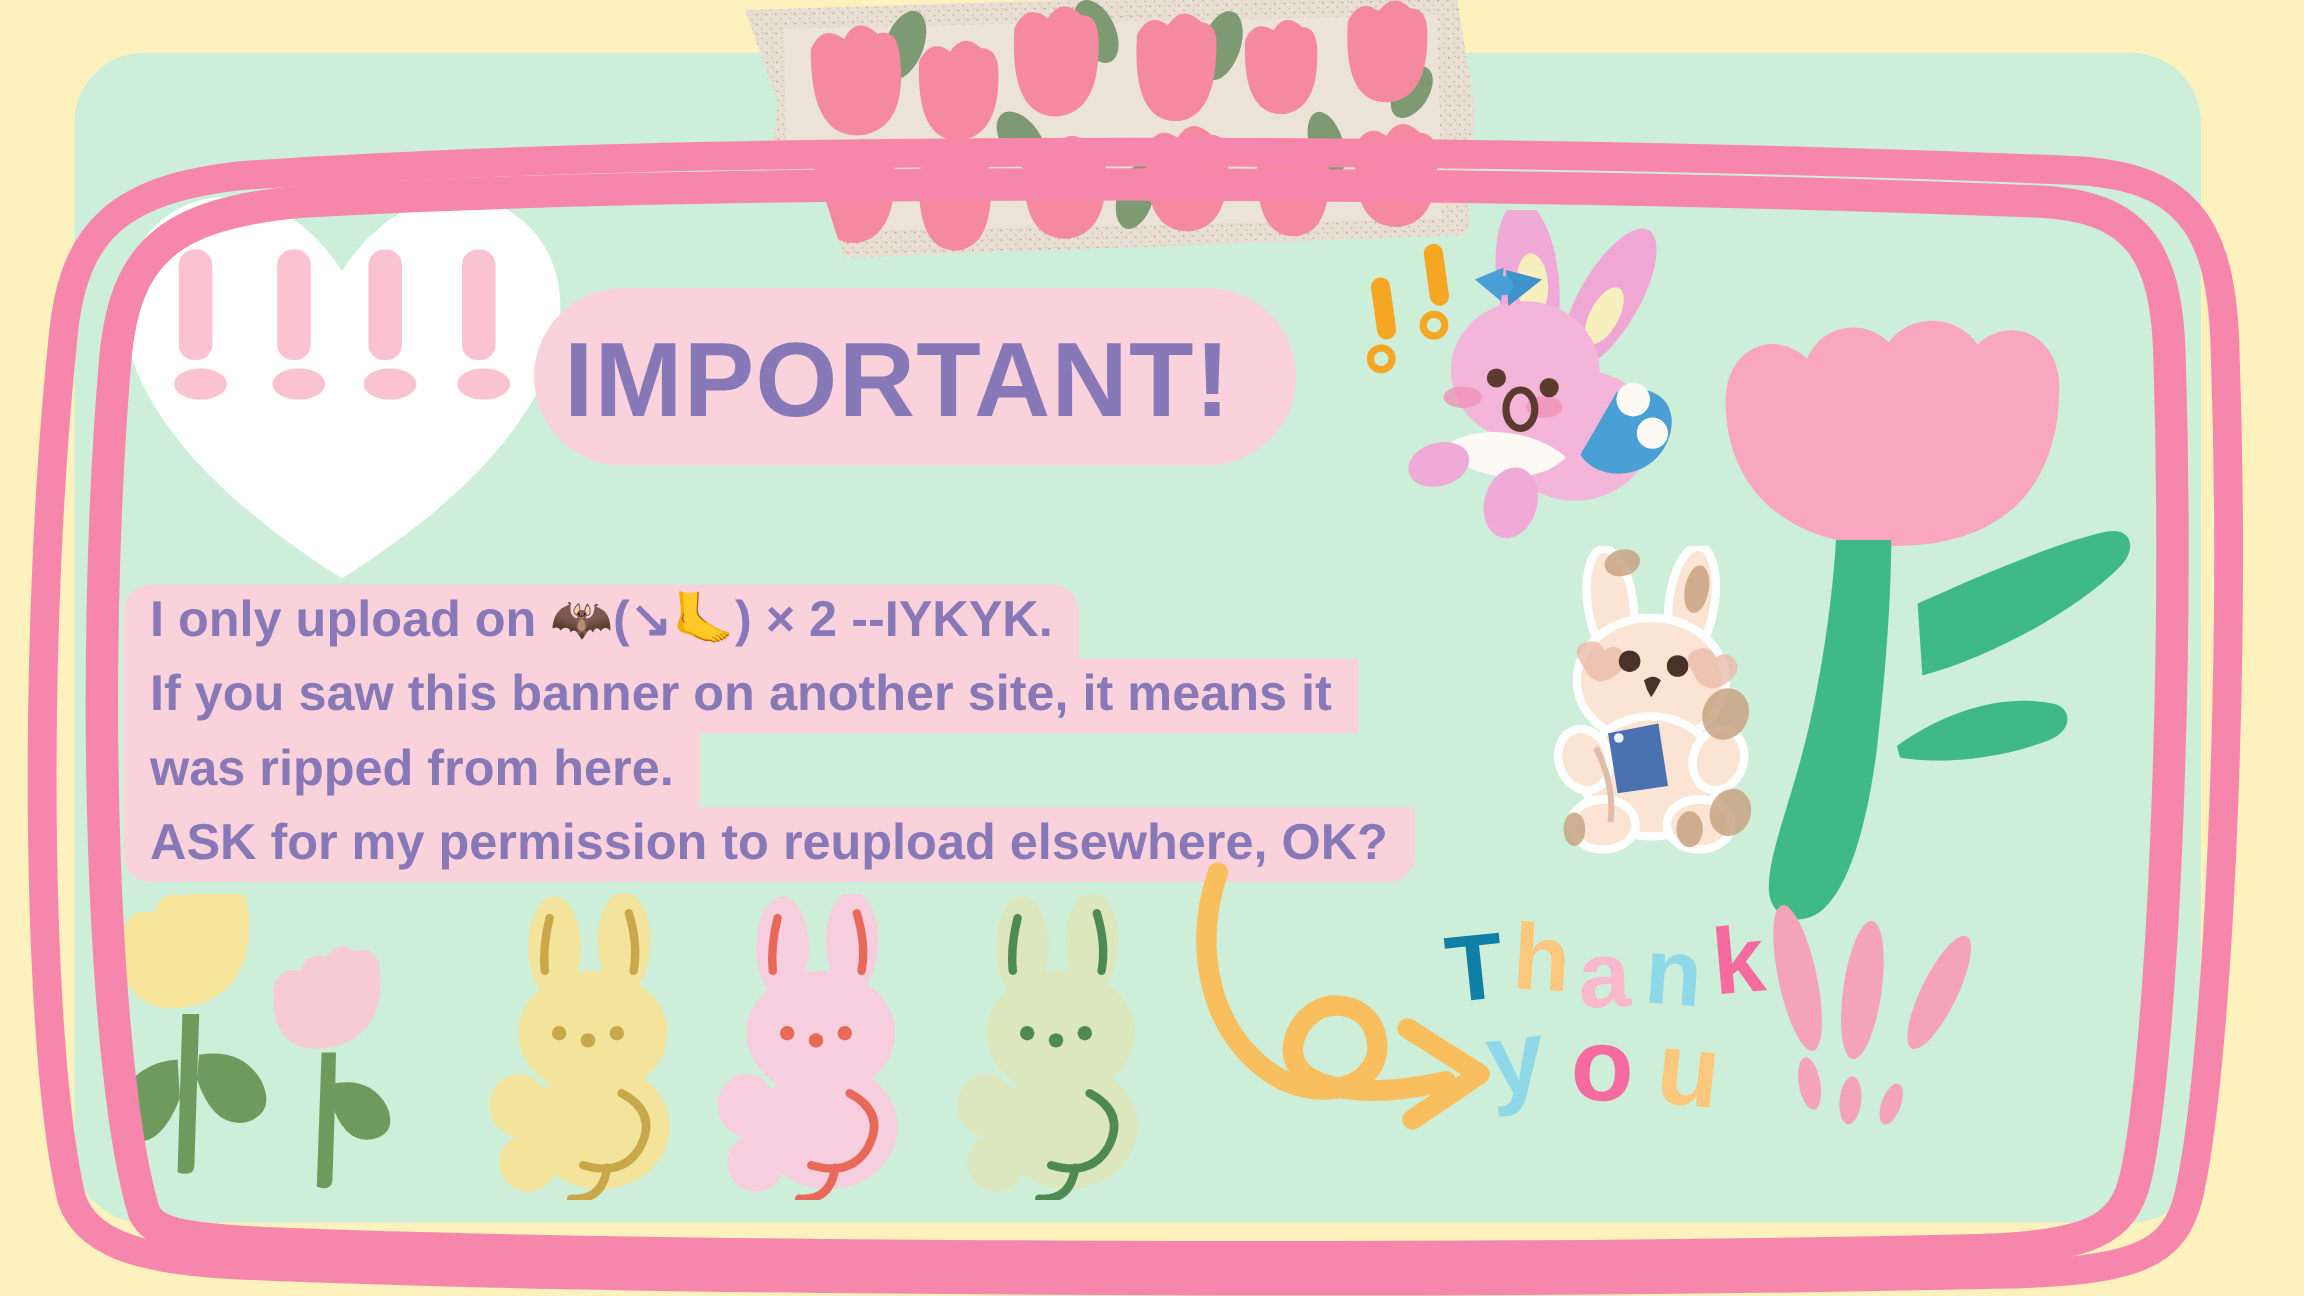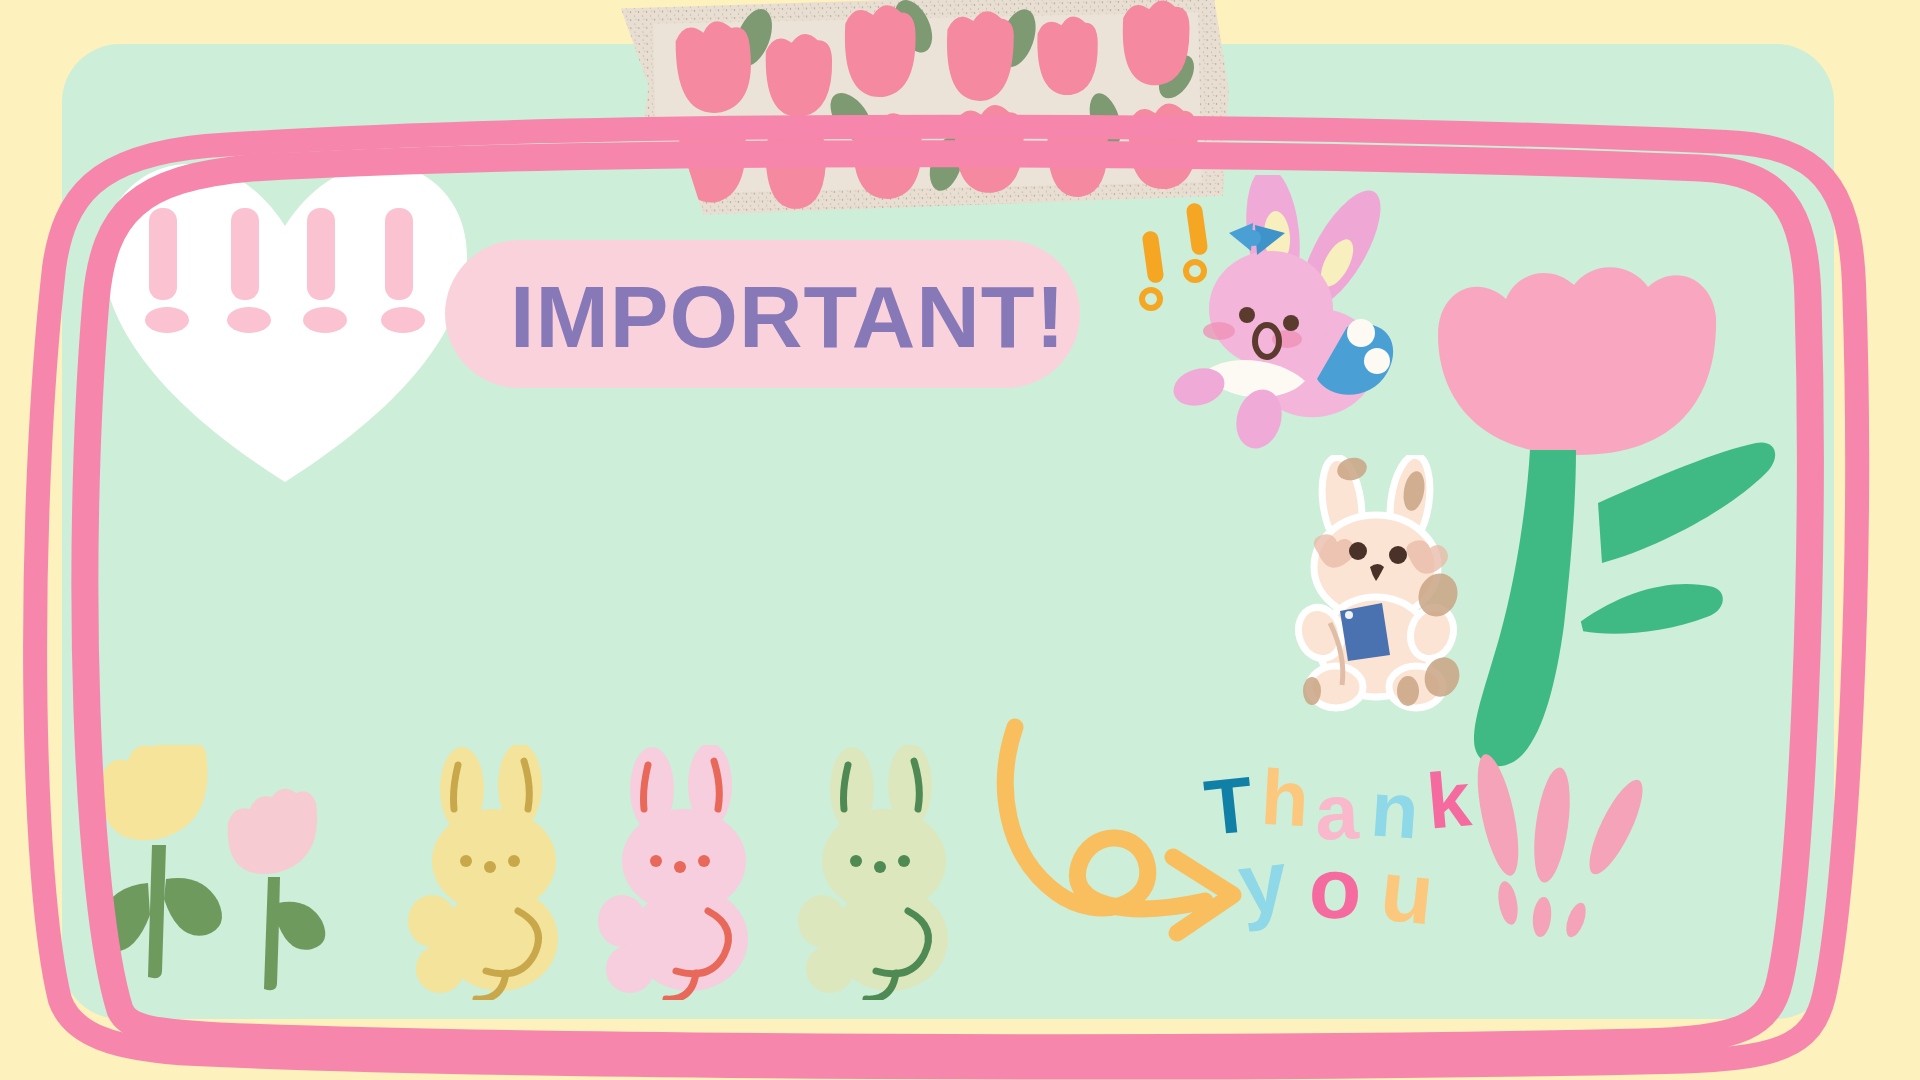--- a/index.html
+++ b/index.html
@@ -30,21 +30,21 @@
   .heart-wrap{position:absolute;left:95px;top:150px;width:380px;height:345px;}
 
   
   .imp-banner{
     position:absolute;left:445px;top:240px;width:635px;height:148px;
     background:#fad2dc;border-radius:74px;
   }
   .imp-text{
     position:absolute;left:470px;top:262px;width:620px;height:110px;
     color:#8778b8;font-size:88px;font-weight:bold;letter-spacing:1px;
-    line-height:110px;font-family:"Liberation Sans", sans-serif;margin-left:40px;
+    line-height:110px;font-family:"Liberation Sans", sans-serif;
   }
 
   
   .msg{position:absolute;left:103px;top:487px;width:1100px;}
   .msg-line{
     display:block;width:max-content;background:#fad2dc;
     color:#8778b8;font-size:42px;font-weight:bold;
     padding:6px 22px 10px 22px;line-height:46px;
     font-family:"Liberation Sans", sans-serif;white-space:pre;
   }
@@ -221,20 +221,26 @@
       <path d="M140 104 q-9 -14 5 -18 q11 -3 15 7 q9 -7 16 2 q7 11 -10 21 q-17 9 -26 -12 Z"></path>
     </g>
     <circle cx="88" cy="96" r="9" fill="#4a3228"></circle>
     <circle cx="128" cy="100" r="9" fill="#4a3228"></circle>
     <path d="M100 112 q8 -6 14 0 q-5 10 -8 14 q-4 -6 -6 -14 Z" fill="#4a3228"></path>
     <path d="M70 156 L112 148 L120 200 L78 206 Z" fill="#4b72b0"></path>
     <circle cx="79" cy="160" r="4" fill="#eef3f8"></circle>
     <path d="M60 168 q16 32 12 62" stroke="#e0bda6" stroke-width="5" fill="none"></path>
   </svg>
 
+  <div class="msg">
+    <span class="msg-line">I only upload on 🦇(↘🦶) × 2 --IYKYK.</span>
+    <span class="msg-line">If you saw this banner on another site, it means it</span>
+    <span class="msg-line">was ripped from here.</span>
+    <span class="msg-line">ASK for my permission to reupload elsewhere, OK?</span>
+  </div>
 
   <svg class="tulips-bl" viewBox="0 0 270 255">
     <g>
       <path d="M14 32 q6 -22 26 -16 q6 -20 26 -14 q10 -18 28 -6 q16 -8 24 12 q10 72 -48 86 q-62 10 -56 -62 Z" fill="#f6e49b"></path>
       <path d="M64 100 q-2 64 -4 132 q14 4 14 -6 q2 -62 4 -126 Z" fill="#6f9a5e"></path>
       <path d="M60 138 q-34 2 -50 34 q-14 28 10 34 q26 6 42 -36 Z" fill="#6f9a5e"></path>
       <path d="M78 134 q36 -6 52 22 q12 26 -12 34 q-28 6 -42 -36 Z" fill="#6f9a5e"></path>
     </g>
     <g>
       <path d="M140 78 q6 -18 22 -14 q6 -16 22 -12 q10 -14 24 -4 q14 -6 20 10 q8 58 -40 70 q-52 8 -48 -50 Z" fill="#f6ccd2"></path>

